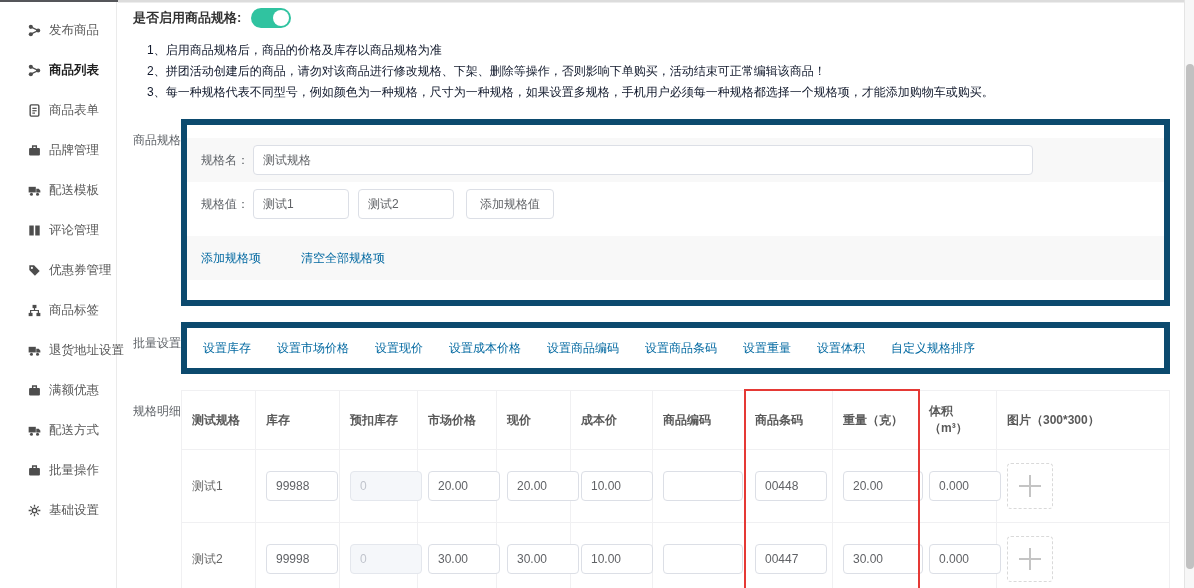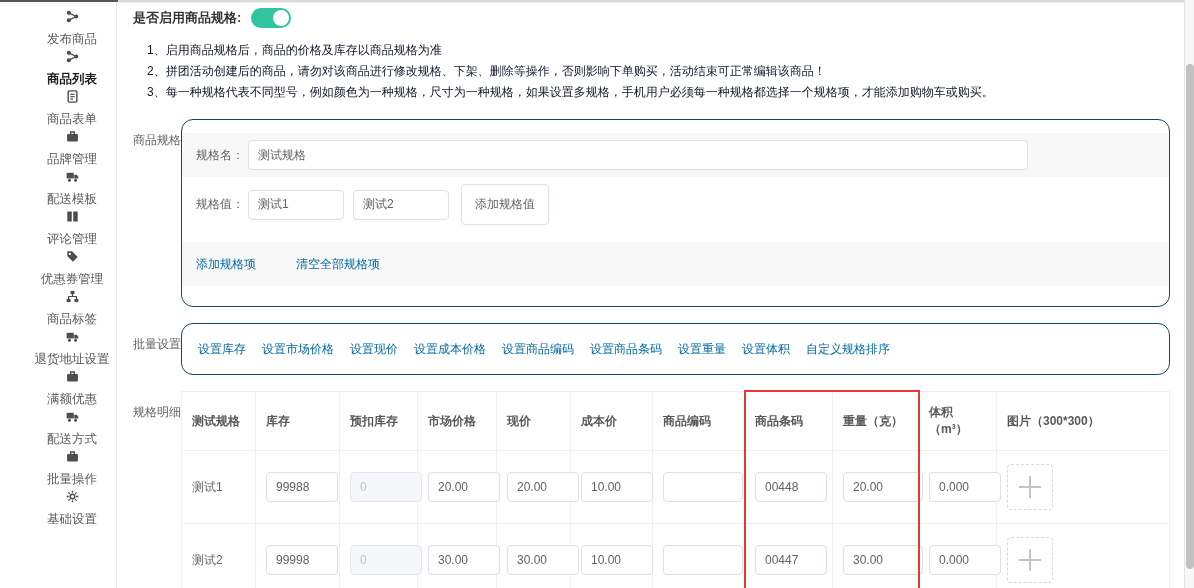--- a/index.html
+++ b/index.html
@@ -5,60 +5,60 @@
   * { margin:0; padding:0; box-sizing:border-box; }
   html,body { width:1194px; height:588px; overflow:hidden; background:#fff;
     font-family:"Liberation Sans","DejaVu Sans",sans-serif; }
   .topline-dark { position:absolute; left:0; top:0; width:118px; height:2px; background:#55565a; }
   .topline-light { position:absolute; left:118px; top:0; right:0; height:2px; background:#dcdcdc; }
 
   
   .sidebar { position:absolute; left:0; top:2px; width:117px; height:586px;
     background:#fff; border-right:1px solid #ebebeb; padding-top:8px; }
   .side-item { height:40px; display:flex; align-items:center; gap:8px;
-    padding-left:28px; font-size:12.5px; color:#595959; cursor:pointer; white-space:nowrap;flex-direction:column; }
+    padding-left:28px; font-size:12.5px; color:#595959; cursor:pointer; white-space:nowrap; }
   .side-item.active { color:#1f1f1f; font-weight:bold; }
   .side-icon { width:13px; height:13px; flex:0 0 13px; display:inline-flex; }
   .side-icon svg { width:13px; height:13px; }
 
   
   .main { position:absolute; left:118px; top:2px; right:10px; bottom:0;
     border-top:1px solid #ededed; padding:2px 14px 0 15px; overflow:hidden; }
 
   .toggle-row { display:flex; align-items:center; gap:10px; margin:3px 0 8px; }
   .toggle-label { font-size:13px; font-weight:bold; color:#333; }
   .toggle { width:40px; height:20px; border-radius:10px; background:#30c3a0;
     position:relative; cursor:pointer; }
   .toggle::after { content:''; position:absolute; top:2px; right:2px; width:16px;
     height:16px; border-radius:50%; background:#fff; }
 
   .notes { margin:12px 0 0 14px; }
   .notes p { font-size:12px; color:#0f172a; line-height:21px; }
 
   .section { display:flex; margin-top:16px; }
   .sec-label { flex:0 0 45px; font-size:12px; color:#5f6368; padding-top:13px; white-space:nowrap; }
-  .card { flex:1; border:1px solid #0c4a6e; border-radius:12px; background:#fff; }
+  .card { flex:1; border:6px solid #0c4a6e; border-radius:0; background:#fff; }
 
   
   .spec-card { padding:13px 0 20px; }
   .frow { display:flex; align-items:center; min-height:44px; padding:7px 14px; }
   .frow.gray { background:#f8f8f8; }
   .flabel { flex:0 0 52px; font-size:12px; color:#5f6368; }
   input.txt { height:30px; border:1px solid #dcdfe6; border-radius:4px; background:#fff;
     font-size:12px; color:#606266; padding:0 9px; outline:none;
     font-family:"Liberation Sans","DejaVu Sans",sans-serif; }
   .name-input { width:780px; }
   .val-input { width:96px; margin-right:9px; }
-  .btn-plain { height:41px; padding:0 13px; border:1px solid #dcdfe6; border-radius:4px;
+  .btn-plain { height:30px; padding:0 13px; border:1px solid #dcdfe6; border-radius:4px;
     background:#fff; font-size:12px; color:#606266; cursor:pointer; margin-left:3px; }
   .links-row { gap:40px; margin-top:10px; }
   .green-link { font-size:12px; color:#0369a1; cursor:pointer; text-decoration:none; }
 
   
-  .batch-card { display:flex; align-items:center; flex-wrap:wrap; gap:16px;
+  .batch-card { display:flex; align-items:center; flex-wrap:wrap; gap:26px;
     min-height:52px; padding:8px 16px; }
 
   
   .table-wrap { position:relative; }
   table.spec { width:100%; border-collapse:collapse; table-layout:fixed; }
   table.spec th, table.spec td { border:1px solid #f0f0f2; text-align:left;
     font-size:12px; vertical-align:middle; }
   table.spec th { color:#595959; font-weight:bold; padding:12px 10px; }
   table.spec td { padding:13px 10px; color:#666; }
   .cell-input { width:72px; }

